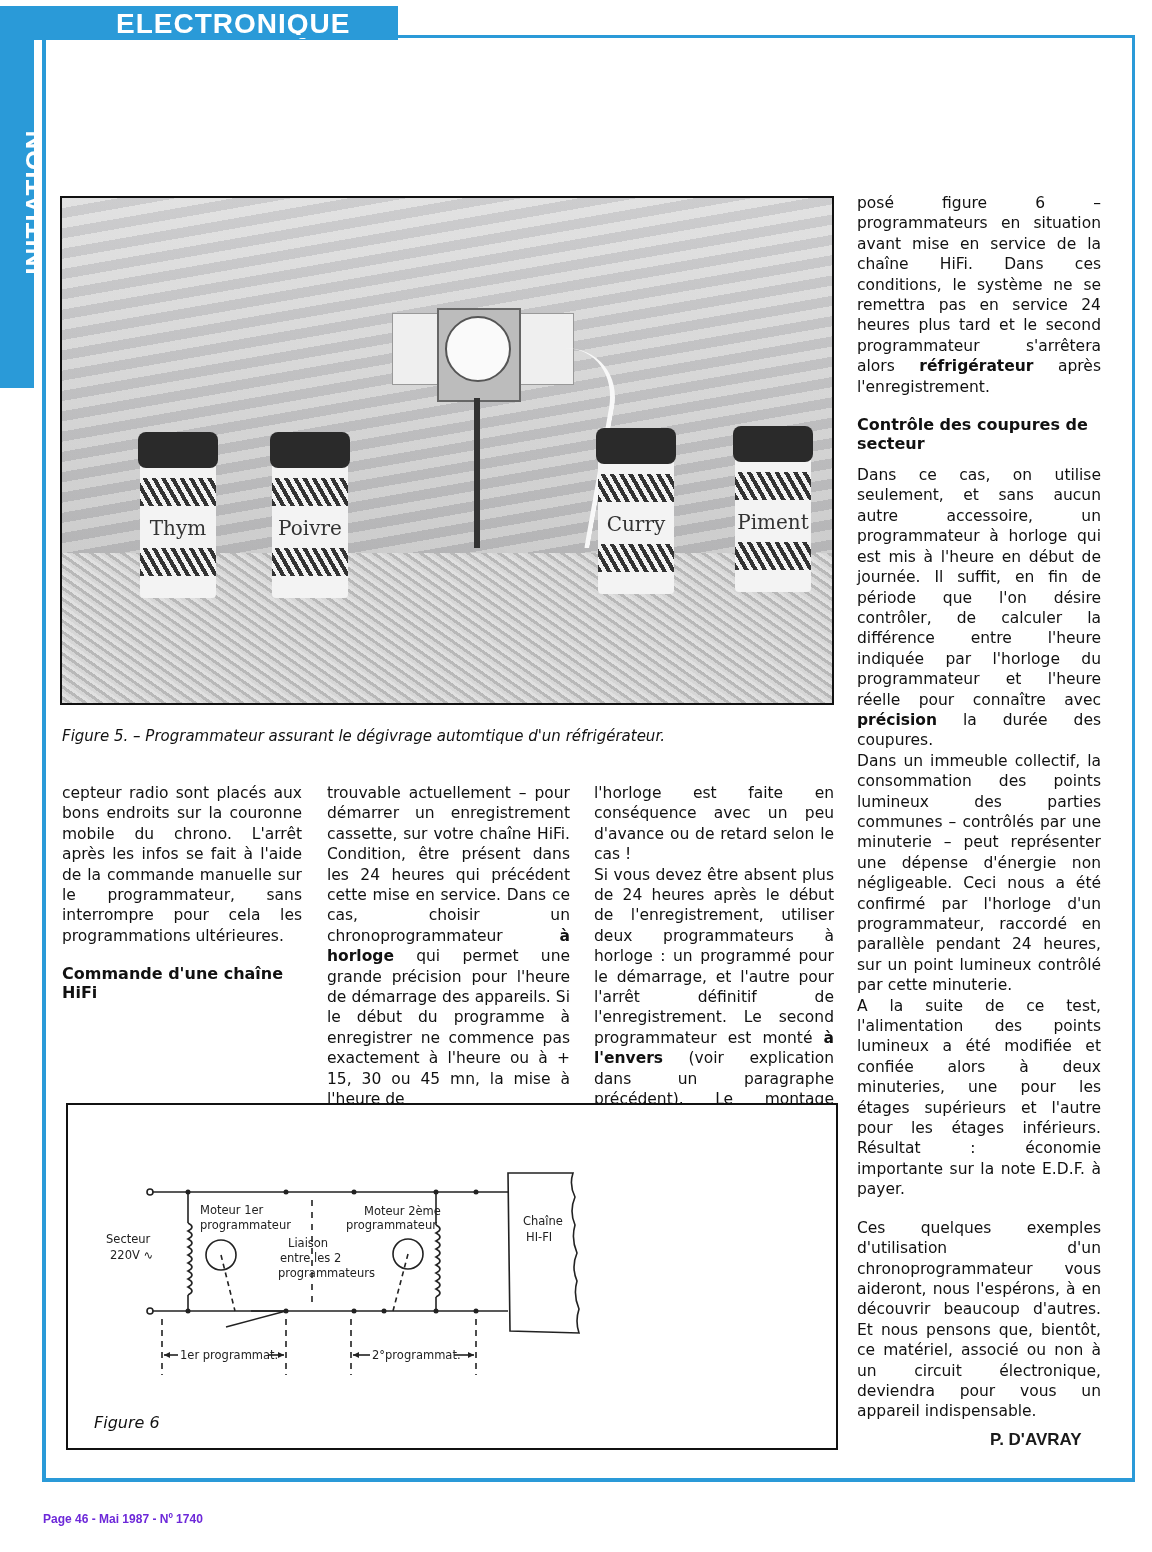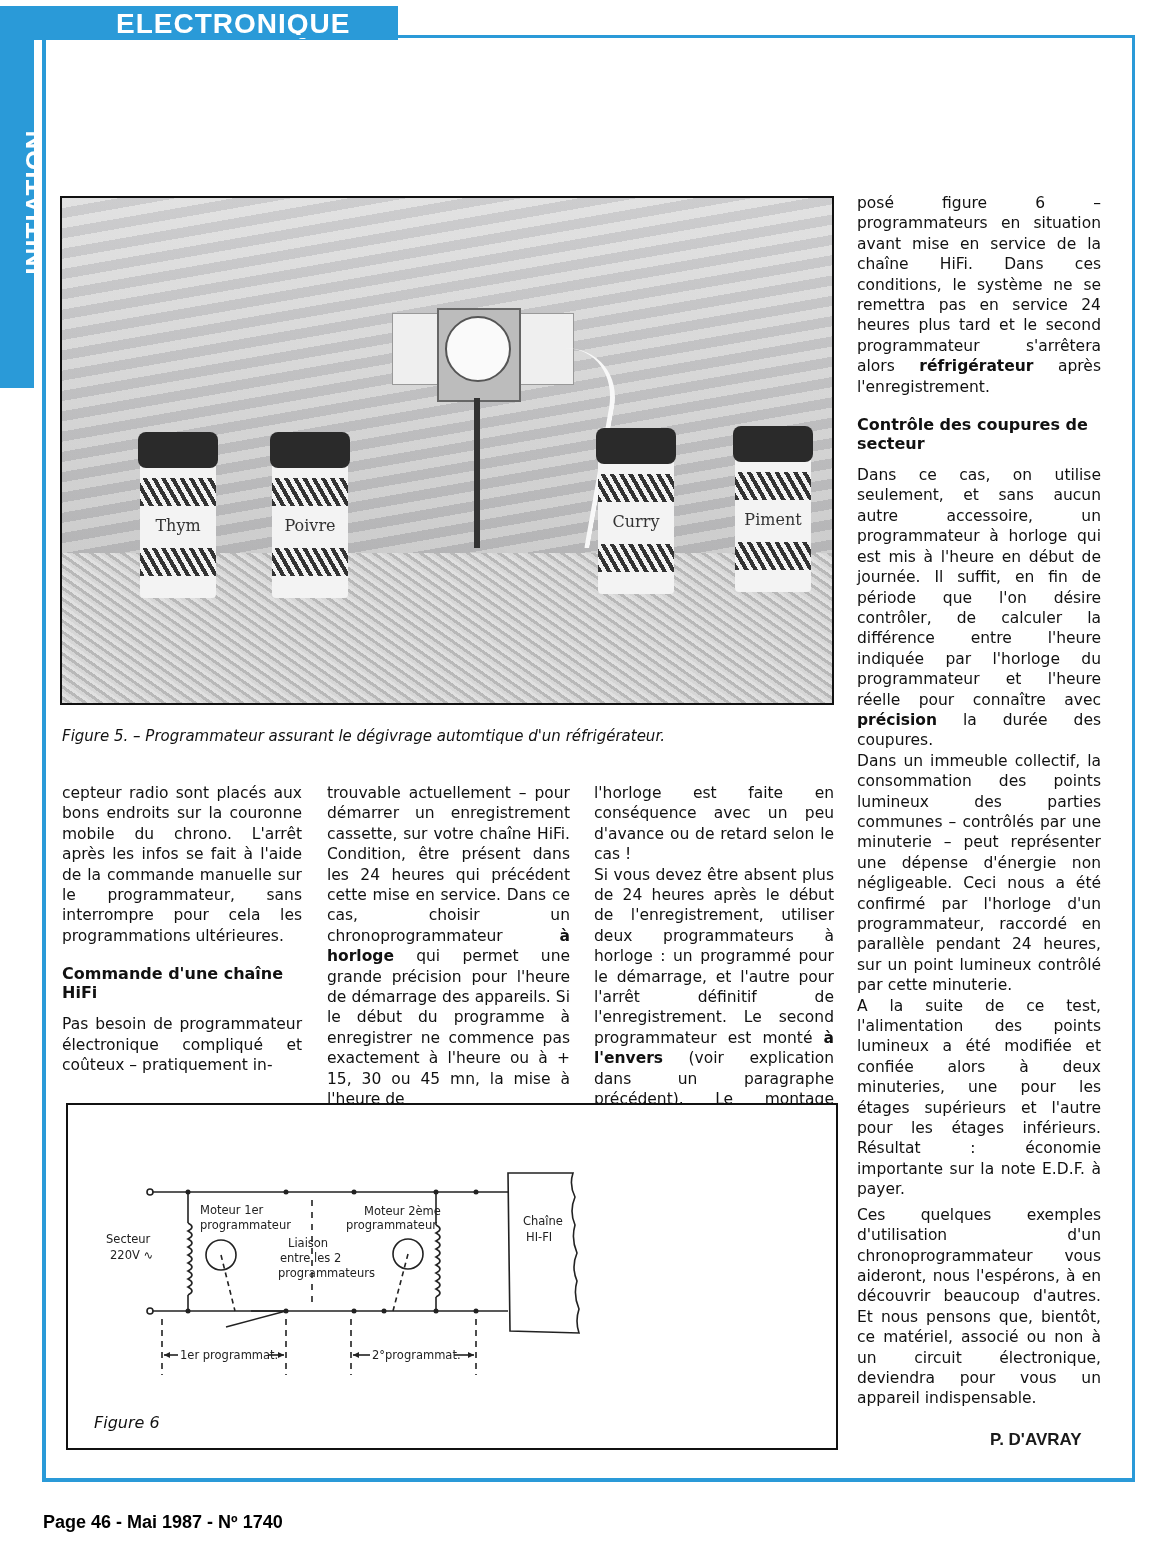--- a/index.html
+++ b/index.html
@@ -21,45 +21,45 @@
     background:linear-gradient(180deg,#d8d8d8 0%,#c8c8c8 40%,#bcbcbc 70%,#a9a9a9 100%); }
   #photo .stripes { position:absolute; inset:0;
     background:repeating-linear-gradient(170deg, rgba(255,255,255,0.25) 0 10px, rgba(140,140,150,0.15) 10px 20px); }
   #photo .shelf { position:absolute; left:0; right:0; bottom:0; height:150px;
     background:repeating-linear-gradient(35deg,#d6d6d6 0 3px,#b8b8b8 3px 6px,#e0e0e0 6px 9px); }
   .jar { position:absolute; width:76px; height:150px; background:#f3f3f3; border-radius:4px; }
   .jar .lid { position:absolute; left:-2px; top:-16px; width:80px; height:36px; background:#2a2a2a; border-radius:8px; }
   .jar .band { position:absolute; left:0; width:76px; height:28px;
     background:repeating-linear-gradient(60deg,#333 0 4px,#f3f3f3 4px 8px); }
   .jar .jar-label { position:absolute; left:0; width:76px; top:68px; text-align:center;
-    font-family:"DejaVu Serif", serif; font-size:16px; color:#333; }
+    font-family:"DejaVu Serif", serif; font-size:20px; color:#333; }
   #timer { left:330px; top:115px; width:180px; height:70px; background:#efefef; border:1px solid #999; }
   #timer-face { left:375px; top:110px; width:80px; height:90px; background:#bcbcbc; border:2px solid #666; }
   #timer-dial { left:383px; top:118px; width:62px; height:62px; border-radius:50%; background:#fafafa; border:2px solid #555; }
   #timer-cord { left:412px; top:200px; width:6px; height:150px; background:#333; }
   #white-cord { left:470px; top:150px; width:70px; height:200px; border-right:5px solid #f8f8f8; border-radius:0 60px 0 0; transform:skewX(-10deg); }
   #fig5-caption { left:62px; top:727px; font-family:"DejaVu Sans", sans-serif; font-style:italic; font-size:15px; color:#111;text-align:center; }
   
   .col { position:absolute; font-family:"DejaVu Sans", sans-serif; font-size:15.5px; line-height:20.4px; text-align:justify; color:#111; hyphens:manual; }
   .col p { margin:0; }
   .col b { font-weight:bold; }
   .col h3 { margin:18px 0 12px 0; font-family:"DejaVu Sans", sans-serif; font-weight:900; font-size:16px; line-height:19px; text-align:left; }
   #col1 { left:62px; top:783px; width:240px; }
   #col2 { left:327px; top:783px; width:243px; }
   #col3 { left:594px; top:783px; width:240px; }
   #col4 { left:857px; top:193px; width:244px; }
-  #col4 p.gap { margin-top:5px; }
+  #col4 p.gap { margin-top:18px; }
   #signature { left:990px; top:1430px; font-family:"Liberation Sans", sans-serif; font-weight:bold; font-size:17px; }
   
   #fig6 { left:66px; top:1103px; width:768px; height:343px; border:2px solid #111; background:#fff; }
   #fig6 svg { position:absolute; left:0; top:0; }
   #fig6-caption { left:26px; top:308px; font-style:italic; font-size:16px; color:#111; }
   .dtext { font-family:"DejaVu Sans", sans-serif; font-size:11.5px; fill:#222; }
   
-  #footer { left:43px; top:1512px; font-family:"Liberation Sans", sans-serif; font-weight:bold; font-size:18px; color:#000000;text-align:right; }
+  #footer { left:43px; top:1512px; font-family:"Liberation Sans", sans-serif; font-weight:bold; font-size:12px; color:#6d28d9;text-align:right; }
 </style>
 </head>
 <body>
 
 <div id="header-tab" class="abs"></div>
 <div id="header-title" class="abs">ELECTRONIQUE</div>
 <div id="side-tab" class="abs"></div>
 <div id="side-title" class="abs">INITIATION</div>
 <div id="frame" class="abs"></div>
 
@@ -94,21 +94,20 @@
       <div class="band" style="top:30px"></div>
     <div class="jar-label">Piment</div>
     <div class="band" style="top:100px"></div>
   </div>
 </div>
 <div id="fig5-caption" class="abs">Figure 5. – Programmateur assurant le dégivrage automtique d'un réfrigérateur.</div>
 
 <div id="col1" class="col">
   <p>cepteur radio sont placés aux bons endroits sur la couronne mobile du chrono. L'arrêt après les infos se fait à l'aide de la commande manuelle sur le programmateur, sans interrompre pour cela les programmations ultérieures.</p>
   <h3>Commande d'une chaîne HiFi</h3>
-  <p>Pas besoin de programmateur électronique compliqué et coûteux – pratiquement in-</p>
 </div>
 
 <div id="col2" class="col">
   <p><span>trouvable actuellement – pour démarrer un enregistrement cassette, sur votre chaîne HiFi. Condition, être présent dans les 24 heures qui précédent cette mise en service. Dans ce cas, choisir un chronoprogrammateur </span><b>à horloge</b><span> qui permet une grande précision pour l'heure de démarrage des appareils. Si le début du programme à enregistrer ne commence pas exactement à l'heure ou à + 15, 30 ou 45 mn, la mise à l'heure de</span></p>
 </div>
 
 <div id="col3" class="col">
   <p>l'horloge est faite en conséquence avec un peu d'avance ou de retard selon le cas !</p>
   <p><span>Si vous devez être absent plus de 24 heures après le début de l'enregistrement, utiliser deux programmateurs à horloge : un programmé pour le démarrage, et l'autre pour l'arrêt définitif de l'enregistrement. Le second programmateur est monté </span><b>à l'envers</b><span> (voir explication dans un paragraphe précédent). Le montage correspondant est pro-</span></p>
 </div>

